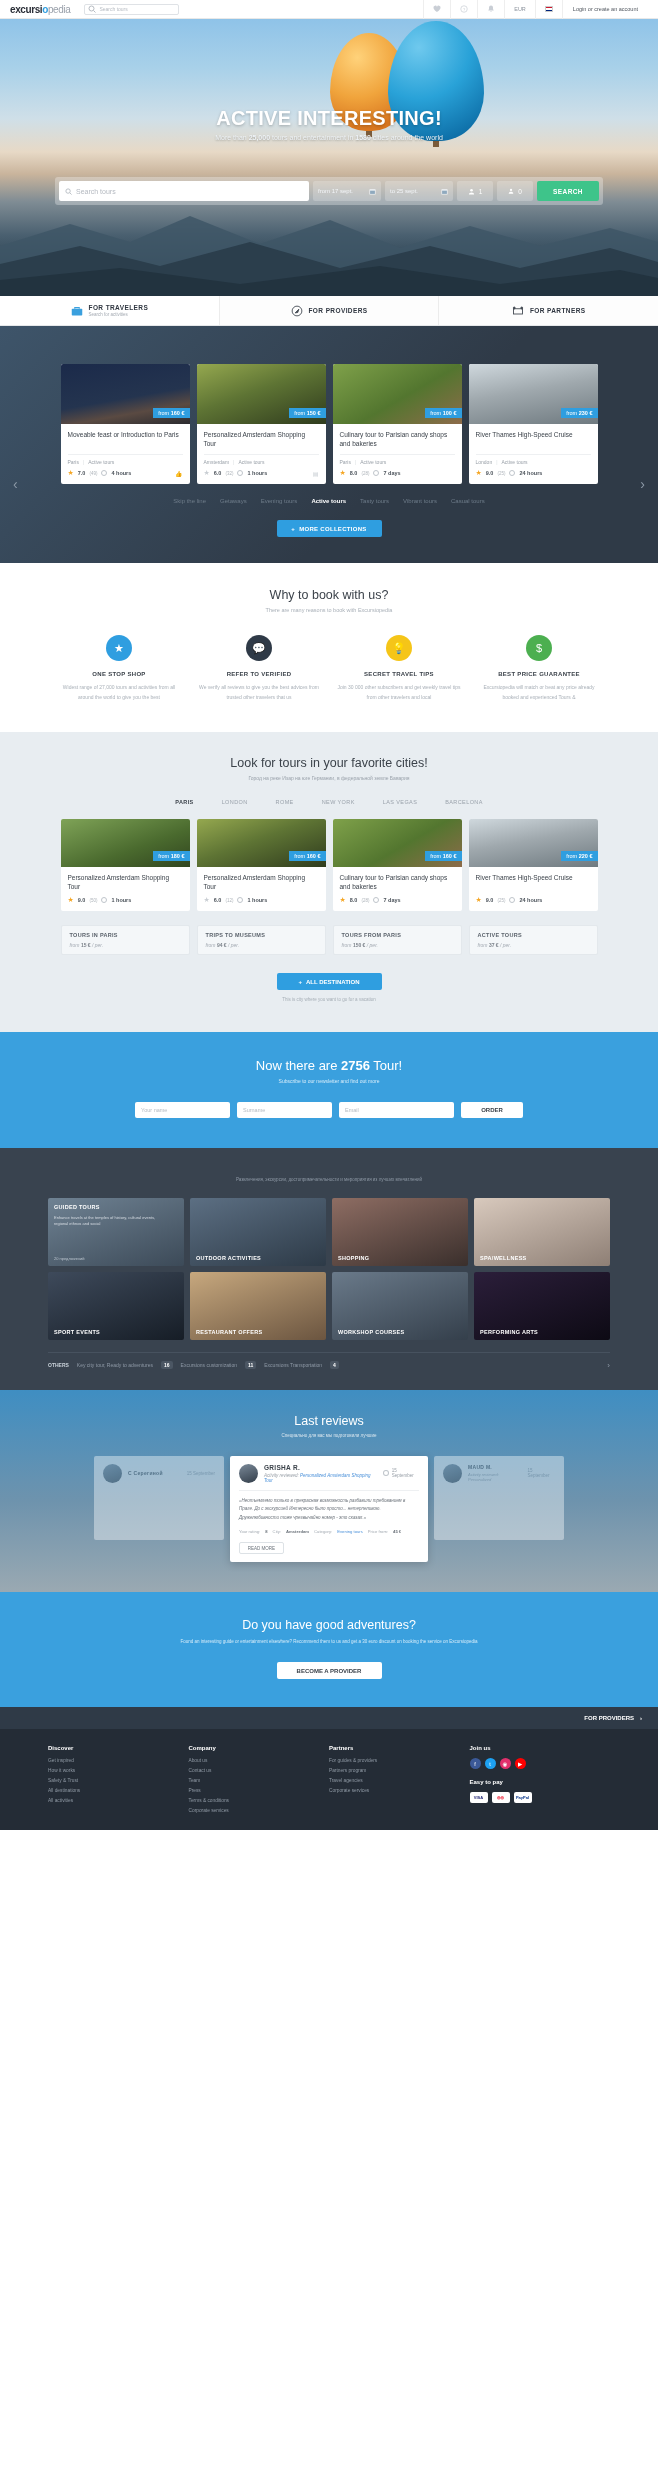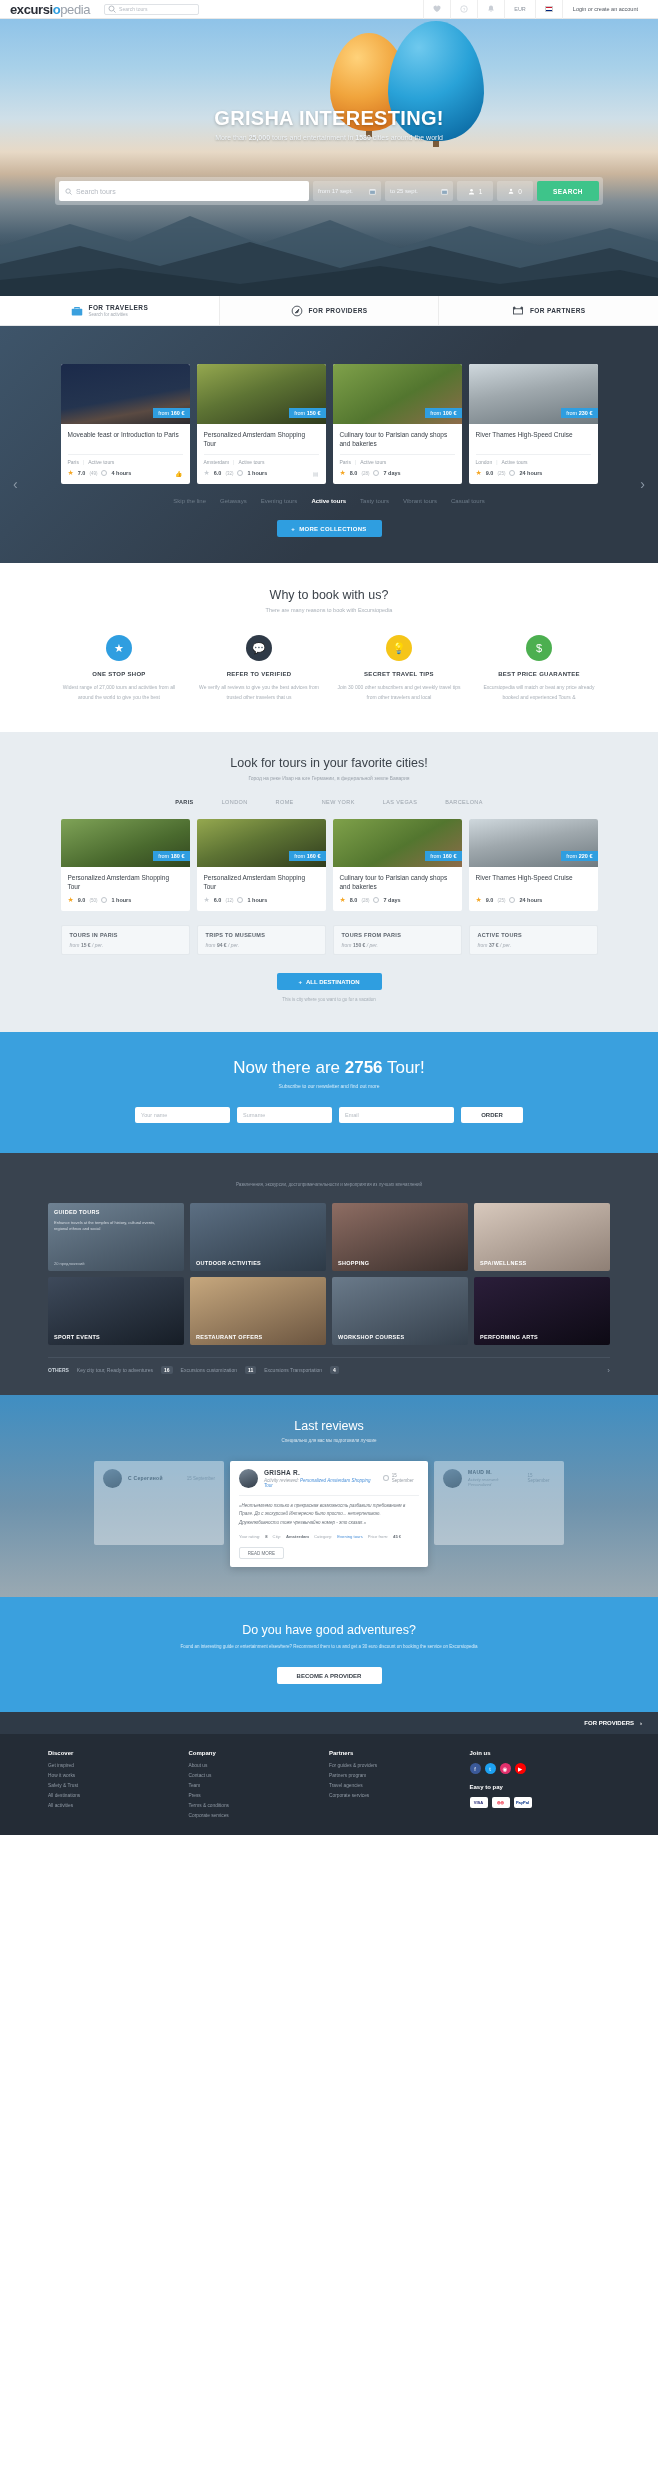--- a/index.html
+++ b/index.html
@@ -9,21 +9,21 @@
     background:#ffffff; color:#333;
     font-size:11px; overflow:hidden;
   }
   .wrap { width:658px; position:relative; }
 
   
   .topbar {
     height:19px; background:#fff; border-bottom:1px solid #e8e8e8;
     display:flex; align-items:center; padding:0 10px;
   }
-  .logo { font-size:13px; letter-spacing:-0.4px; color:#2b2f38; font-weight:400; display:flex; align-items:center;}
+  .logo { font-size:10px; letter-spacing:-0.4px; color:#2b2f38; font-weight:400; display:flex; align-items:center;}
   .logo .lt { font-weight:600; }
   .logo .lpin { color:#2f9ee0; font-weight:700; position:relative; }
   .logo .lr { color:#9aa1ab; }
   .topsearch {
     margin-left:14px; width:95px; height:11px;
     border:1px solid #dfe2e6; border-radius:2px;
     display:flex; align-items:center; padding:0 3px; gap:3px;
   }
   .topsearch .ph { font-size:5px; color:#b6bbc2; }
   .topright { margin-left:auto; display:flex; align-items:stretch; height:19px; }
@@ -145,21 +145,21 @@
     padding:6px 8px; }
   .box h5 { font-size:5.5px; font-weight:700; color:#5a626b; letter-spacing:.3px;}
   .box p { font-size:5px; color:#a2a9b1; font-style:italic; margin-top:4px;}
   .box p b { font-style:normal; font-weight:700; color:#7c838b;}
   .alldest { margin:18px auto 0; width:105px; height:17px; background:#2f9ee0; border-radius:2px;
     color:#fff; font-size:6px; font-weight:700; display:flex; align-items:center; justify-content:center; gap:4px;}
   .alldest-sub { text-align:center; font-size:4.5px; color:#a6aeb6; margin-top:6px; line-height:1.7;}
 
   
   .news { background:#3aa0de; padding:26px 0 30px; text-align:center; }
-  .news h2 { font-size:17px; color:#fff; font-weight:400;}
+  .news h2 { font-size:13px; color:#fff; font-weight:400;}
   .news h2 b { font-weight:700; }
   .news > p { font-size:5px; color:#d6ecfa; margin-top:5px;}
   .nform { display:flex; justify-content:center; gap:7px; margin-top:18px;}
   .nin { width:95px; height:16px; background:#fff; border-radius:2px; display:flex;
     align-items:center; padding:0 6px; font-size:5.5px; color:#b5bbc2;}
   .nin.wide { width:115px; }
   .nbtn { width:62px; height:16px; background:#fff; border-radius:2px; color:#3a4149;
     font-size:6px; font-weight:700; display:flex; align-items:center; justify-content:center;}
 
   
@@ -283,21 +283,21 @@
   </div>
 
   <div class="hero">
     <div class="balloon b1"></div>
     <div class="balloon b2"></div>
     <svg class="mtn" viewBox="0 0 658 120" preserveAspectRatio="none">
       <path d="M0 70 L70 48 L130 66 L190 40 L260 68 L330 44 L400 72 L470 50 L540 70 L610 52 L658 66 L658 120 L0 120Z" fill="#3e5666" opacity=".85"></path>
       <path d="M0 88 L80 70 L160 90 L250 66 L340 92 L430 70 L520 92 L610 72 L658 86 L658 120 L0 120Z" fill="#2b3e4c"></path>
       <path d="M0 104 L120 92 L240 108 L380 90 L500 108 L620 94 L658 102 L658 120 L0 120Z" fill="#22333f"></path>
     </svg>
-    <div class="hero-title">GRISHA INTERESTING!</div>
+    <div class="hero-title">ACTIVE INTERESTING!</div>
     <div class="hero-sub">
       <span>More than </span><b>25,000</b><span> tours and entertainment in </span><b>1580</b><span> cities around the world</span>
     </div>
     <div class="searchbar">
       <div class="sb-main">
         <svg style="width:7px;height:7px" viewBox="0 0 16 16" fill="none" stroke="#b4b9c0" stroke-width="2">
             <circle cx="7" cy="7" r="5"></circle>
             <line x1="11" y1="11" x2="15" y2="15"></line>
           </svg>
         <span class="ph">Search tours</span>

